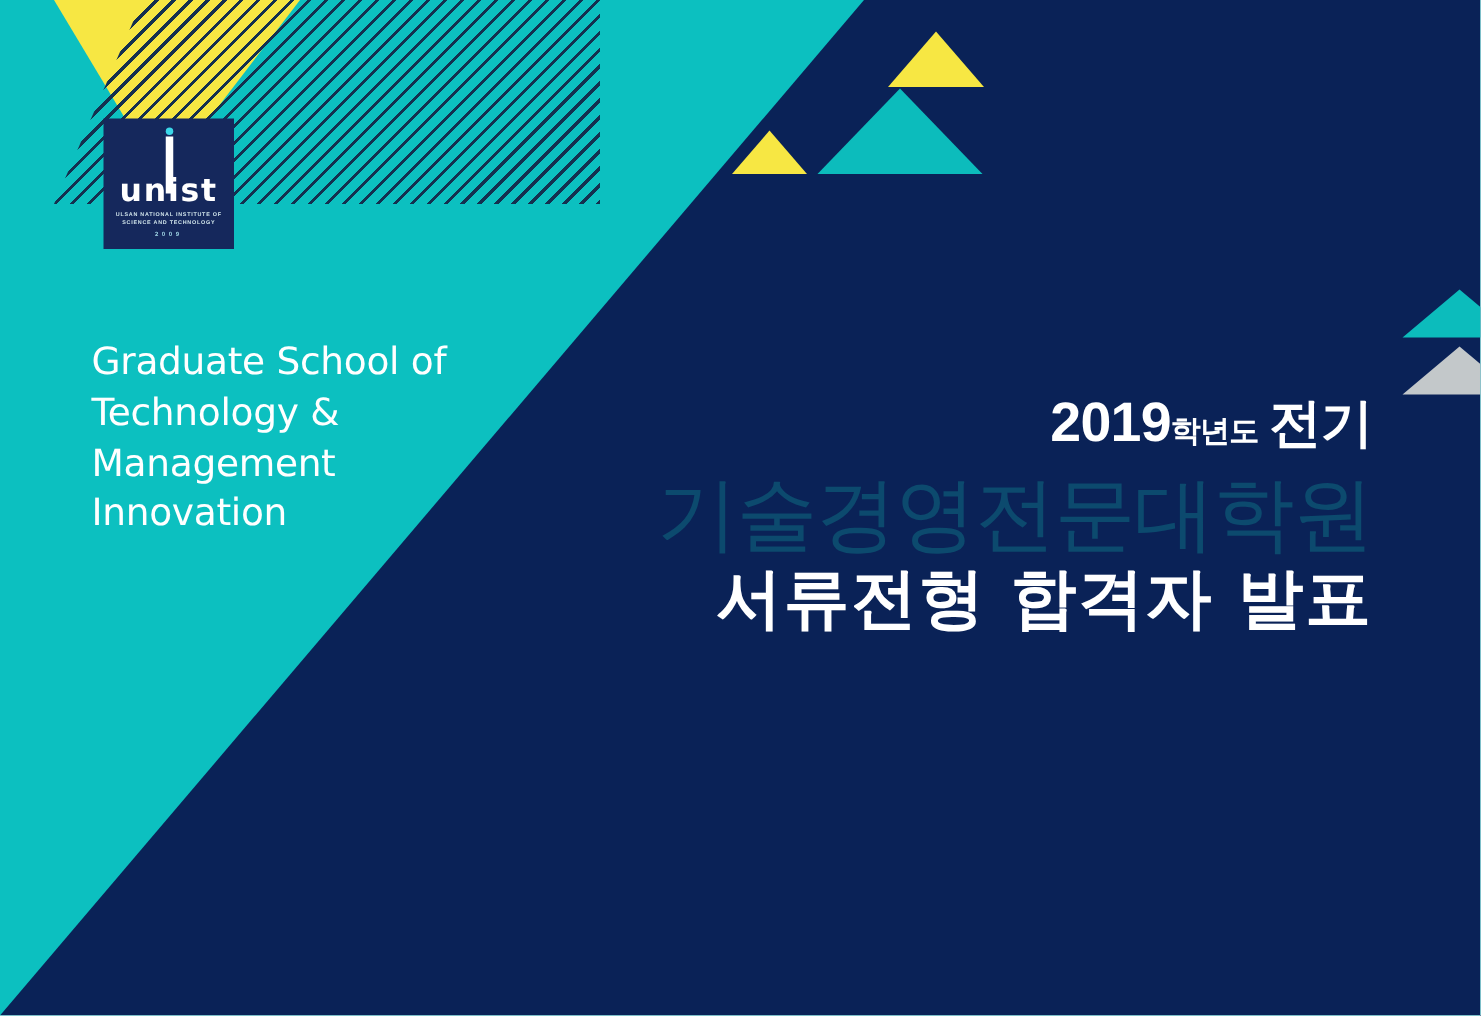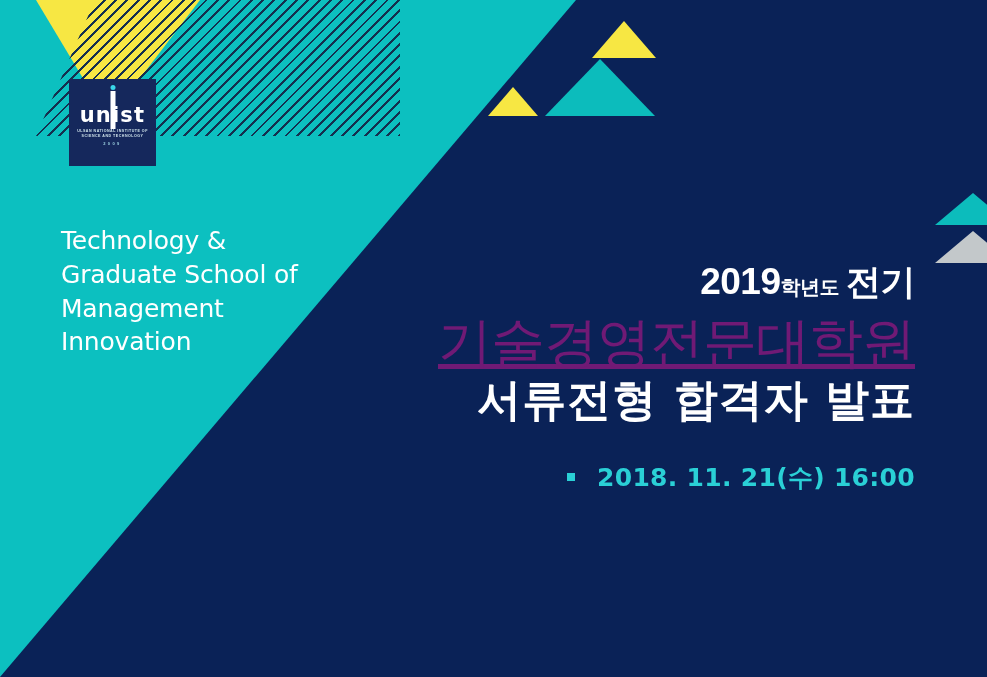--- a/index.html
+++ b/index.html
@@ -123,21 +123,21 @@
     left: 69px;
     top: 79px;
     width: 87px;
     height: 87px;
     background: #15285c;
     z-index: 6;
     display: flex;
     flex-direction: column;
     align-items: center;
     justify-content: flex-end;
-    padding-bottom: 20px;
+    padding-bottom: 8px;
     box-sizing: border-box;
   }
   .logo-mark {
     position: absolute;
     left: 50%;
     top: 12px;
     transform: translateX(-50%);
     width: 5px;
     height: 38px;
     background: #ffffff;
@@ -223,28 +223,27 @@
     letter-spacing: -0.5px;
   }
   .line-year .strong {
     font-family: Liberation Mono, monospace;
     font-size: 35px;
     font-weight: 700;
     letter-spacing: -0.5px;
     margin-left: 7px;
   }
   .line-dept {
-    color: #701a75;
+    color: #0c4a6e;
     font-family: "DejaVu Sans", sans-serif;
     font-size: 54px;
     font-weight: 300;
     letter-spacing: -1px;
     line-height: 1.12;
     white-space: nowrap;
-    text-decoration: underline;
   }
   .line-headline {
     color: #ffffff;
     font-family: "DejaVu Sans", sans-serif;
     font-size: 44px;
     font-weight: 700;
     letter-spacing: 1px;
     line-height: 1.22;
     white-space: nowrap;
   }
@@ -290,36 +289,32 @@
   <div class="logo">
     <span class="logo-dot"></span>
     <span class="logo-mark"></span>
     <div class="logo-word">unist</div>
     <div class="logo-sub">ULSAN NATIONAL INSTITUTE OF</div>
     <div class="logo-sub">SCIENCE AND TECHNOLOGY</div>
     <div class="logo-year">2009</div>
   </div>
 
   <div class="school-name">
+    <div>Graduate School of</div>
     <div>Technology &amp;</div>
-    <div>Graduate School of</div>
     <div>Management</div>
     <div>Innovation</div>
   </div>
 
   <div class="content">
 
     <div class="line-year">
       <span class="big">2019</span><span class="mid">학년도</span><span class="strong">전기</span>
     </div>
 
     <div class="line-dept">기술경영전문대학원</div>
 
     <div class="line-headline">서류전형 합격자 발표</div>
 
-    <div class="line-date">
-      <span class="date-bullet"></span>
-        <span>2018. 11. 21(수) 16:00</span>
-    </div>
 
   </div>
 
 </div>
 
 </body></html>

